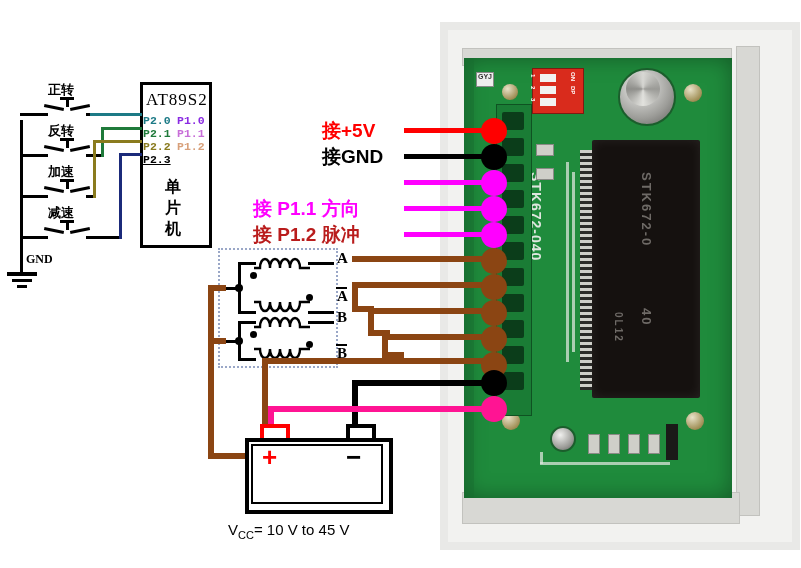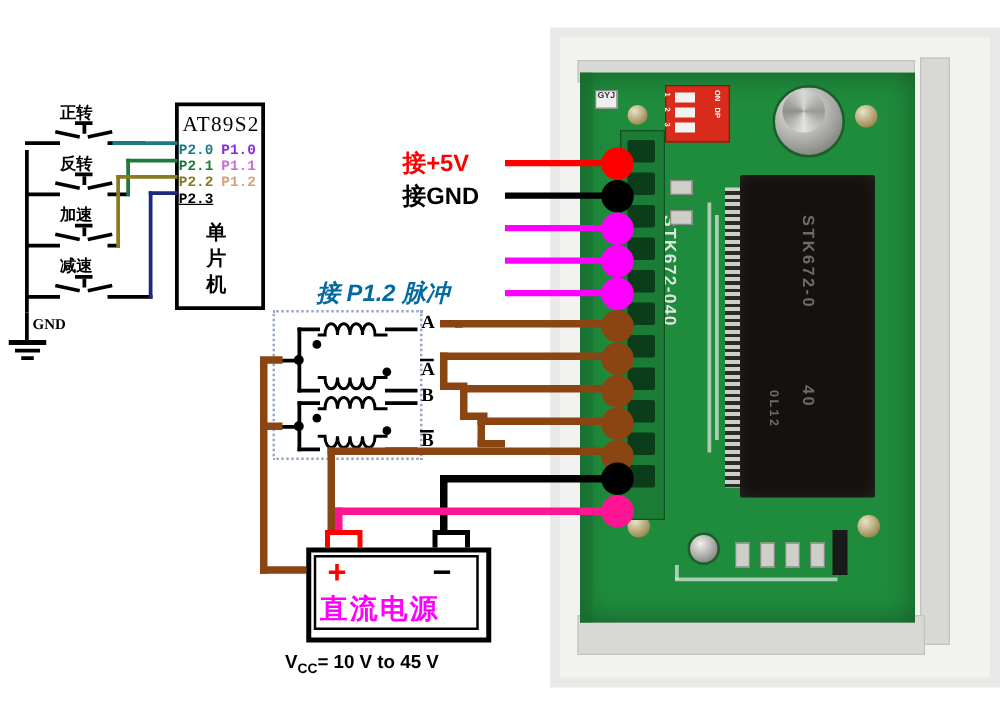--- a/index.html
+++ b/index.html
@@ -39,21 +39,21 @@
   .term-lbl{position:absolute;font-family:"Liberation Serif",serif;
             font-size:15px;color:#000;font-weight:bold;}
   .ovl{position:absolute;background:#000;height:2px;}
 
   
   .psu{position:absolute;border:4px solid #000;background:#fff;}
   .psu-name{position:absolute;color:#ff00ff;font-size:22px;font-weight:bold;
             letter-spacing:2px;}
   .plus{position:absolute;color:#ff0000;font-size:26px;font-weight:bold;}
   .minus{position:absolute;color:#000;font-size:26px;font-weight:bold;}
-  .vcc{position:absolute;font-size:15px;color:#000;font-weight:bold;}
+  .vcc{position:absolute;font-size:15px;color:#000;font-weight:normal;}
   .vcc sub{font-size:11px;}
 
   
   .rlbl{position:absolute;font-size:19px;font-weight:bold;white-space:nowrap;}
 
   
   .photo{position:absolute;left:440px;top:22px;width:360px;height:528px;
          background:#e9e9e7;}
   .photo-in{position:absolute;inset:8px;background:#f2f2f0;}
   .brkt{position:absolute;background:#d8d8d4;border:1px solid #c2c2be;}
@@ -227,23 +227,24 @@
   <div class="wire nvy" style="left:119px;top:153px;width:23px;height:3px;"></div>
 
   <div class="rlbl" style="left:322px;top:118px;color:#ff0000;">接+5V</div>
   <div class="wire red" style="left:404px;top:128px;width:86px;height:5px;"></div>
 
   <div class="rlbl" style="left:322px;top:144px;color:#000000;">接GND</div>
   <div class="wire blk" style="left:404px;top:154px;width:86px;height:5px;"></div>
 
   <div class="wire mag" style="left:404px;top:180px;width:86px;height:5px;"></div>
 
+  <div class="rlbl" style="left:253px;top:196px;color:#ff00ff;">接 P1.1 方向</div>
   <div class="wire mag" style="left:404px;top:206px;width:86px;height:5px;"></div>
 
-  <div class="rlbl" style="left:253px;top:222px;color:#0369a1;font-style:italic;">接 P1.2 脉冲</div>
+  <div class="rlbl" style="left:253px;top:222px;color:#b91c1c;">接 P1.2 脉冲</div>
   <div class="wire mag" style="left:404px;top:232px;width:86px;height:5px;"></div>
 
   <div class="coilbox" style="left:218px;top:248px;width:116px;height:116px;"></div>
 
   <div class="wire blk" style="left:238px;top:262px;width:3px;height:52px;"></div>
   <div class="wire blk" style="left:238px;top:262px;width:18px;height:3px;"></div>
   <div class="wire blk" style="left:238px;top:311px;width:18px;height:3px;"></div>
   <div class="wire blk" style="left:222px;top:287px;width:18px;height:3px;"></div>
   <div class="dot blk" style="left:235px;top:284px;width:8px;height:8px;"></div>
   <svg class="abs" style="left:254px;top:254px;width:64px;height:16px;" viewBox="0 0 64 16">
@@ -311,21 +312,20 @@
   <div class="wire pnk" style="left:268px;top:406px;width:222px;height:6px;"></div>
   <div class="wire pnk" style="left:268px;top:406px;width:6px;height:22px;"></div>
 
   <div class="abs" style="left:260px;top:424px;width:22px;height:14px;border:4px solid #ff0000;background:#fff;"></div>
   <div class="abs" style="left:346px;top:424px;width:22px;height:14px;border:4px solid #000;background:#fff;"></div>
 
   <div class="psu" style="left:245px;top:438px;width:140px;height:68px;"></div>
   <div class="abs" style="left:251px;top:444px;width:128px;height:56px;border:2px solid #000;"></div>
   <div class="plus" style="left:262px;top:442px;">+</div>
   <div class="minus" style="left:346px;top:442px;">−</div>
-  <div class="psu-name" style="left:256px;top:472px;">直流电源</div>
 
   <div class="vcc" style="left:228px;top:521px;">
     <span>V</span><sub>CC</sub><span>= 10 V to 45 V</span>
   </div>
 
   <div class="dot" style="left:481px;top:118px;width:26px;height:26px;background:#ff0000;"></div>
   <div class="dot" style="left:481px;top:144px;width:26px;height:26px;background:#000000;"></div>
   <div class="dot" style="left:481px;top:170px;width:26px;height:26px;background:#ff00ff;"></div>
   <div class="dot" style="left:481px;top:196px;width:26px;height:26px;background:#ff00ff;"></div>
   <div class="dot" style="left:481px;top:222px;width:26px;height:26px;background:#ff00ff;"></div>

